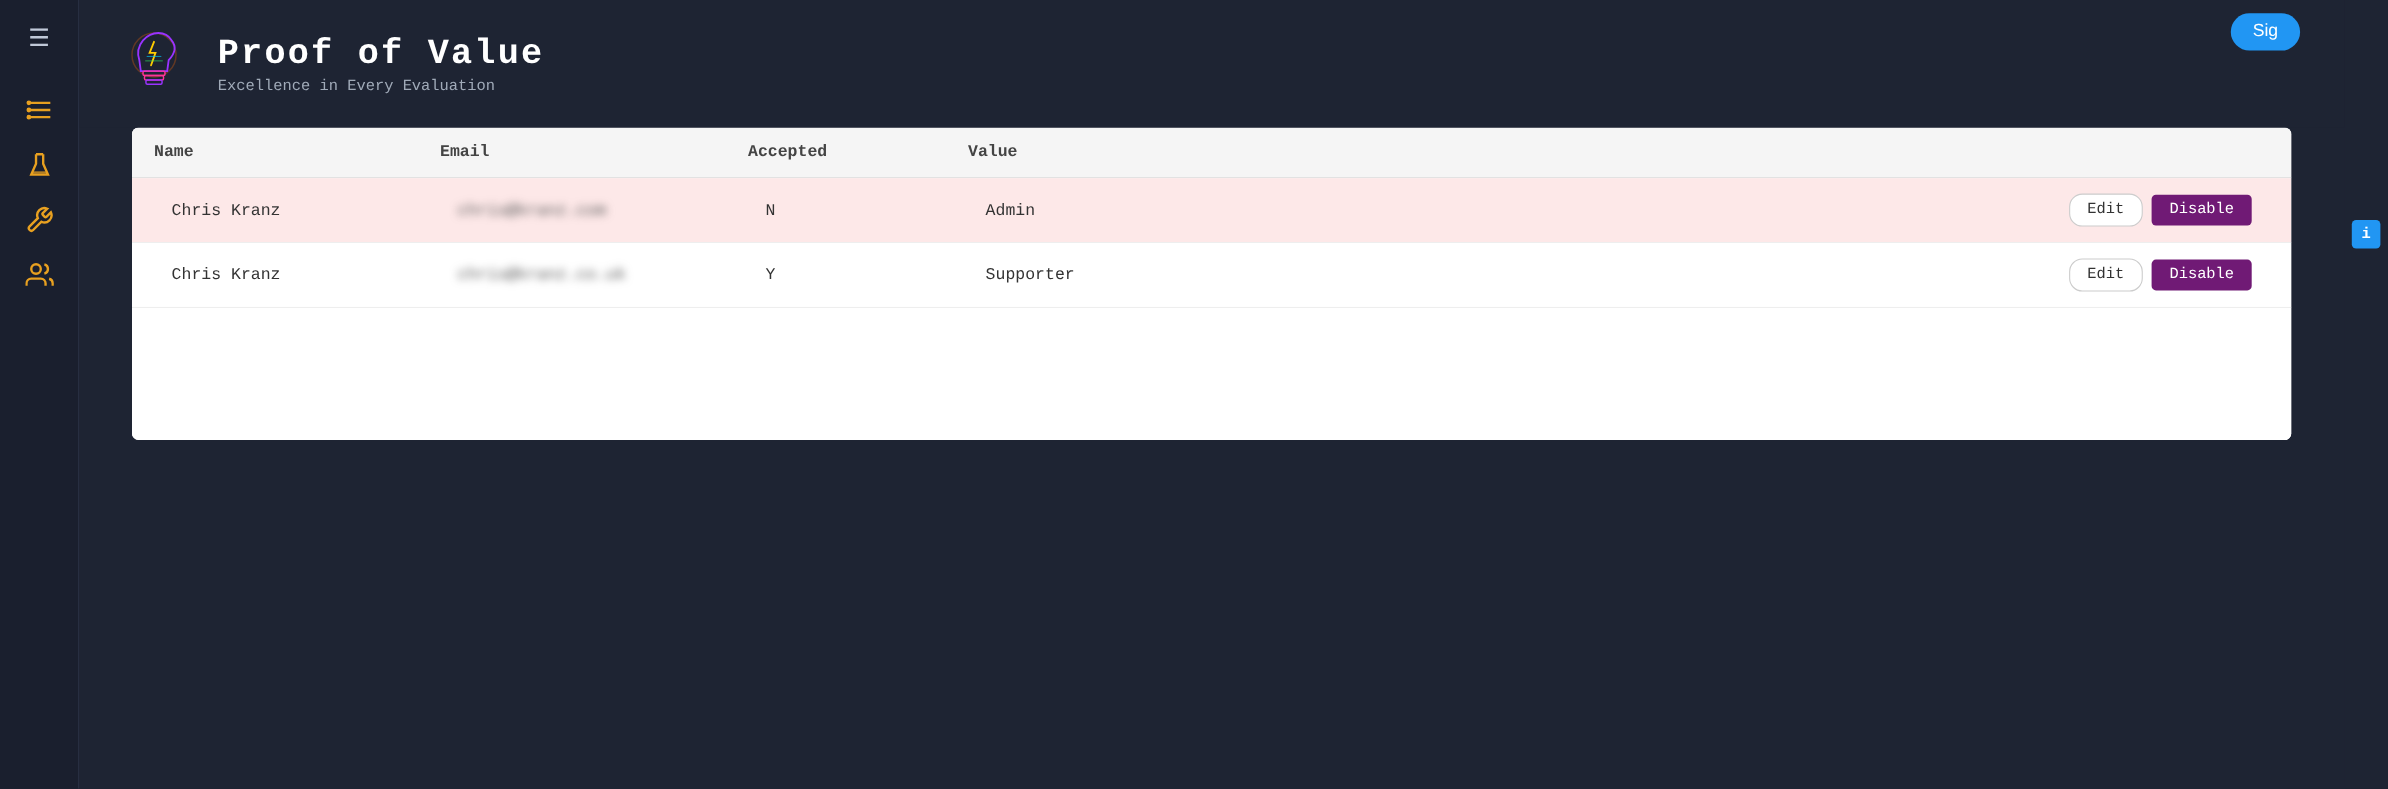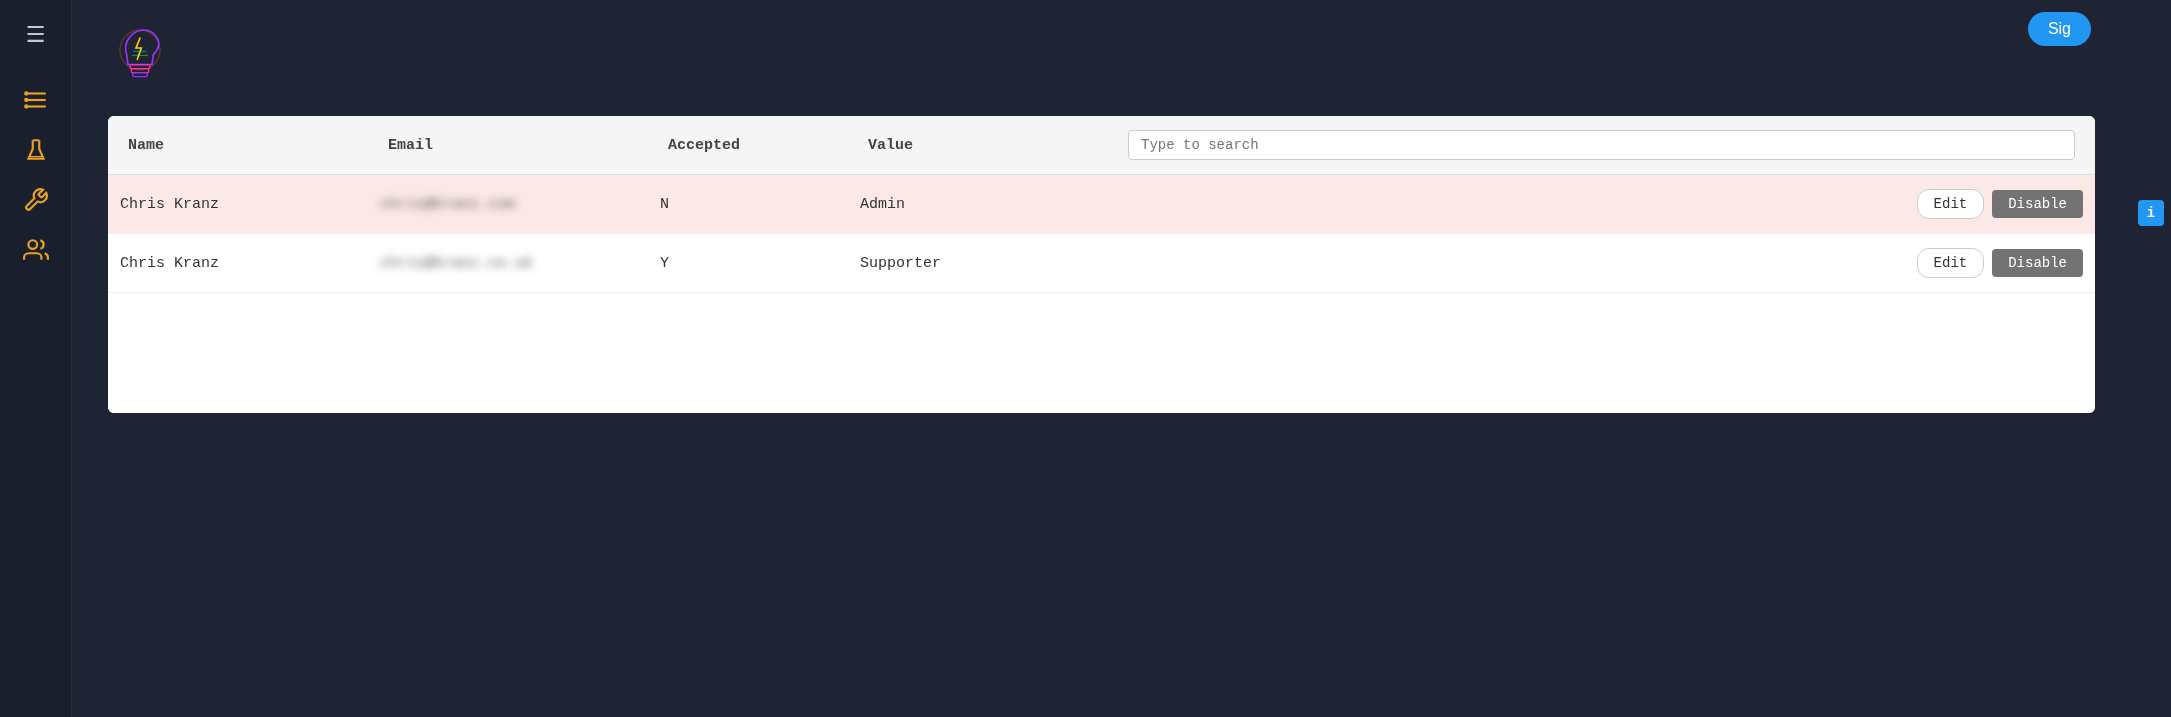--- a/index.html
+++ b/index.html
@@ -98,21 +98,21 @@
     .page-title-bar h2 {
       font-size: 30px;
       font-weight: bold;
       color: #d0d8e8;
       letter-spacing: 1px;
       font-family: 'Courier New', Courier, monospace;
     }
 
     
     .table-container {
-      margin: 0 36px;
+      margin: 0 48px;
       background-color: #ffffff;
       border-radius: 6px;
       overflow: hidden;
       color: #333333;
     }
 
     .table-header {
       display: grid;
       grid-template-columns: 260px 280px 200px 260px 1fr;
       padding: 14px 20px;
@@ -131,21 +131,21 @@
       font-size: 14px;
       color: #888888;
       outline: none;
       width: 100%;
       font-family: 'Courier New', Courier, monospace;
     }
 
     .table-row {
       display: grid;
       grid-template-columns: 260px 280px 200px 260px 1fr;
-      padding: 14px 12px;
+      padding: 14px 36px;
       border-bottom: 1px solid #eeeeee;
       align-items: center;
       font-size: 15px;
     }
 
     .table-row.row-pink {
       background-color: #fde8e8;
     }
 
     .table-row.row-white {
@@ -164,21 +164,21 @@
       color: #333333;
       border: 1px solid #cccccc;
       border-radius: 12px;
       padding: 6px 16px;
       font-size: 14px;
       cursor: pointer;
       font-family: 'Courier New', Courier, monospace;
     }
 
     .btn-disable {
-      background-color: #737373;
+      background-color: #701a75;
       color: #ffffff;
       border: none;
       border-radius: 4px;
       padding: 6px 16px;
       font-size: 14px;
       cursor: pointer;
       font-family: 'Courier New', Courier, monospace;
     }
 
     .email-blur {
@@ -280,38 +280,39 @@
         <path d="M50 30 L44 45 L52 45 L46 62" stroke="#ffcc00" stroke-width="2.5" fill="none" stroke-linecap="round"></path>
 
         <rect x="35" y="70" width="30" height="6" rx="2" fill="none" stroke="#ff3399" stroke-width="2"></rect>
         <rect x="37" y="76" width="26" height="6" rx="2" fill="none" stroke="#ff3399" stroke-width="2"></rect>
         <rect x="39" y="82" width="22" height="6" rx="2" fill="none" stroke="#9933ff" stroke-width="2"></rect>
 
         <line x1="40" y1="50" x2="60" y2="50" stroke="#00ccff" stroke-width="1.5" opacity="0.6"></line>
         <line x1="38" y1="56" x2="62" y2="56" stroke="#33ff66" stroke-width="1.5" opacity="0.5"></line>
       </svg>
 
+      <div class="logo-text">
+        <h1>Proof of Value</h1>
+        <p>Excellence in Every Evaluation</p>
+      </div>
     </div>
 
     <div class="top-right">
       <button class="sign-btn">Sig</button>
     </div>
   </div>
 
 
   <div class="table-container">
 
     <div class="table-header">
       <div>Name</div>
       <div>Email</div>
       <div>Accepted</div>
       <div>Value</div>
-      <div>
-        <input class="search-input" type="text" placeholder="Type to search" style="">
-      </div>
     </div>
 
     <div class="table-row row-pink">
       <div>Chris Kranz</div>
       <div class="email-blur">chris@kranz.com</div>
       <div>N</div>
       <div>Admin</div>
       <div class="row-actions">
         <button class="btn-edit">Edit</button>
         <button class="btn-disable">Disable</button>

